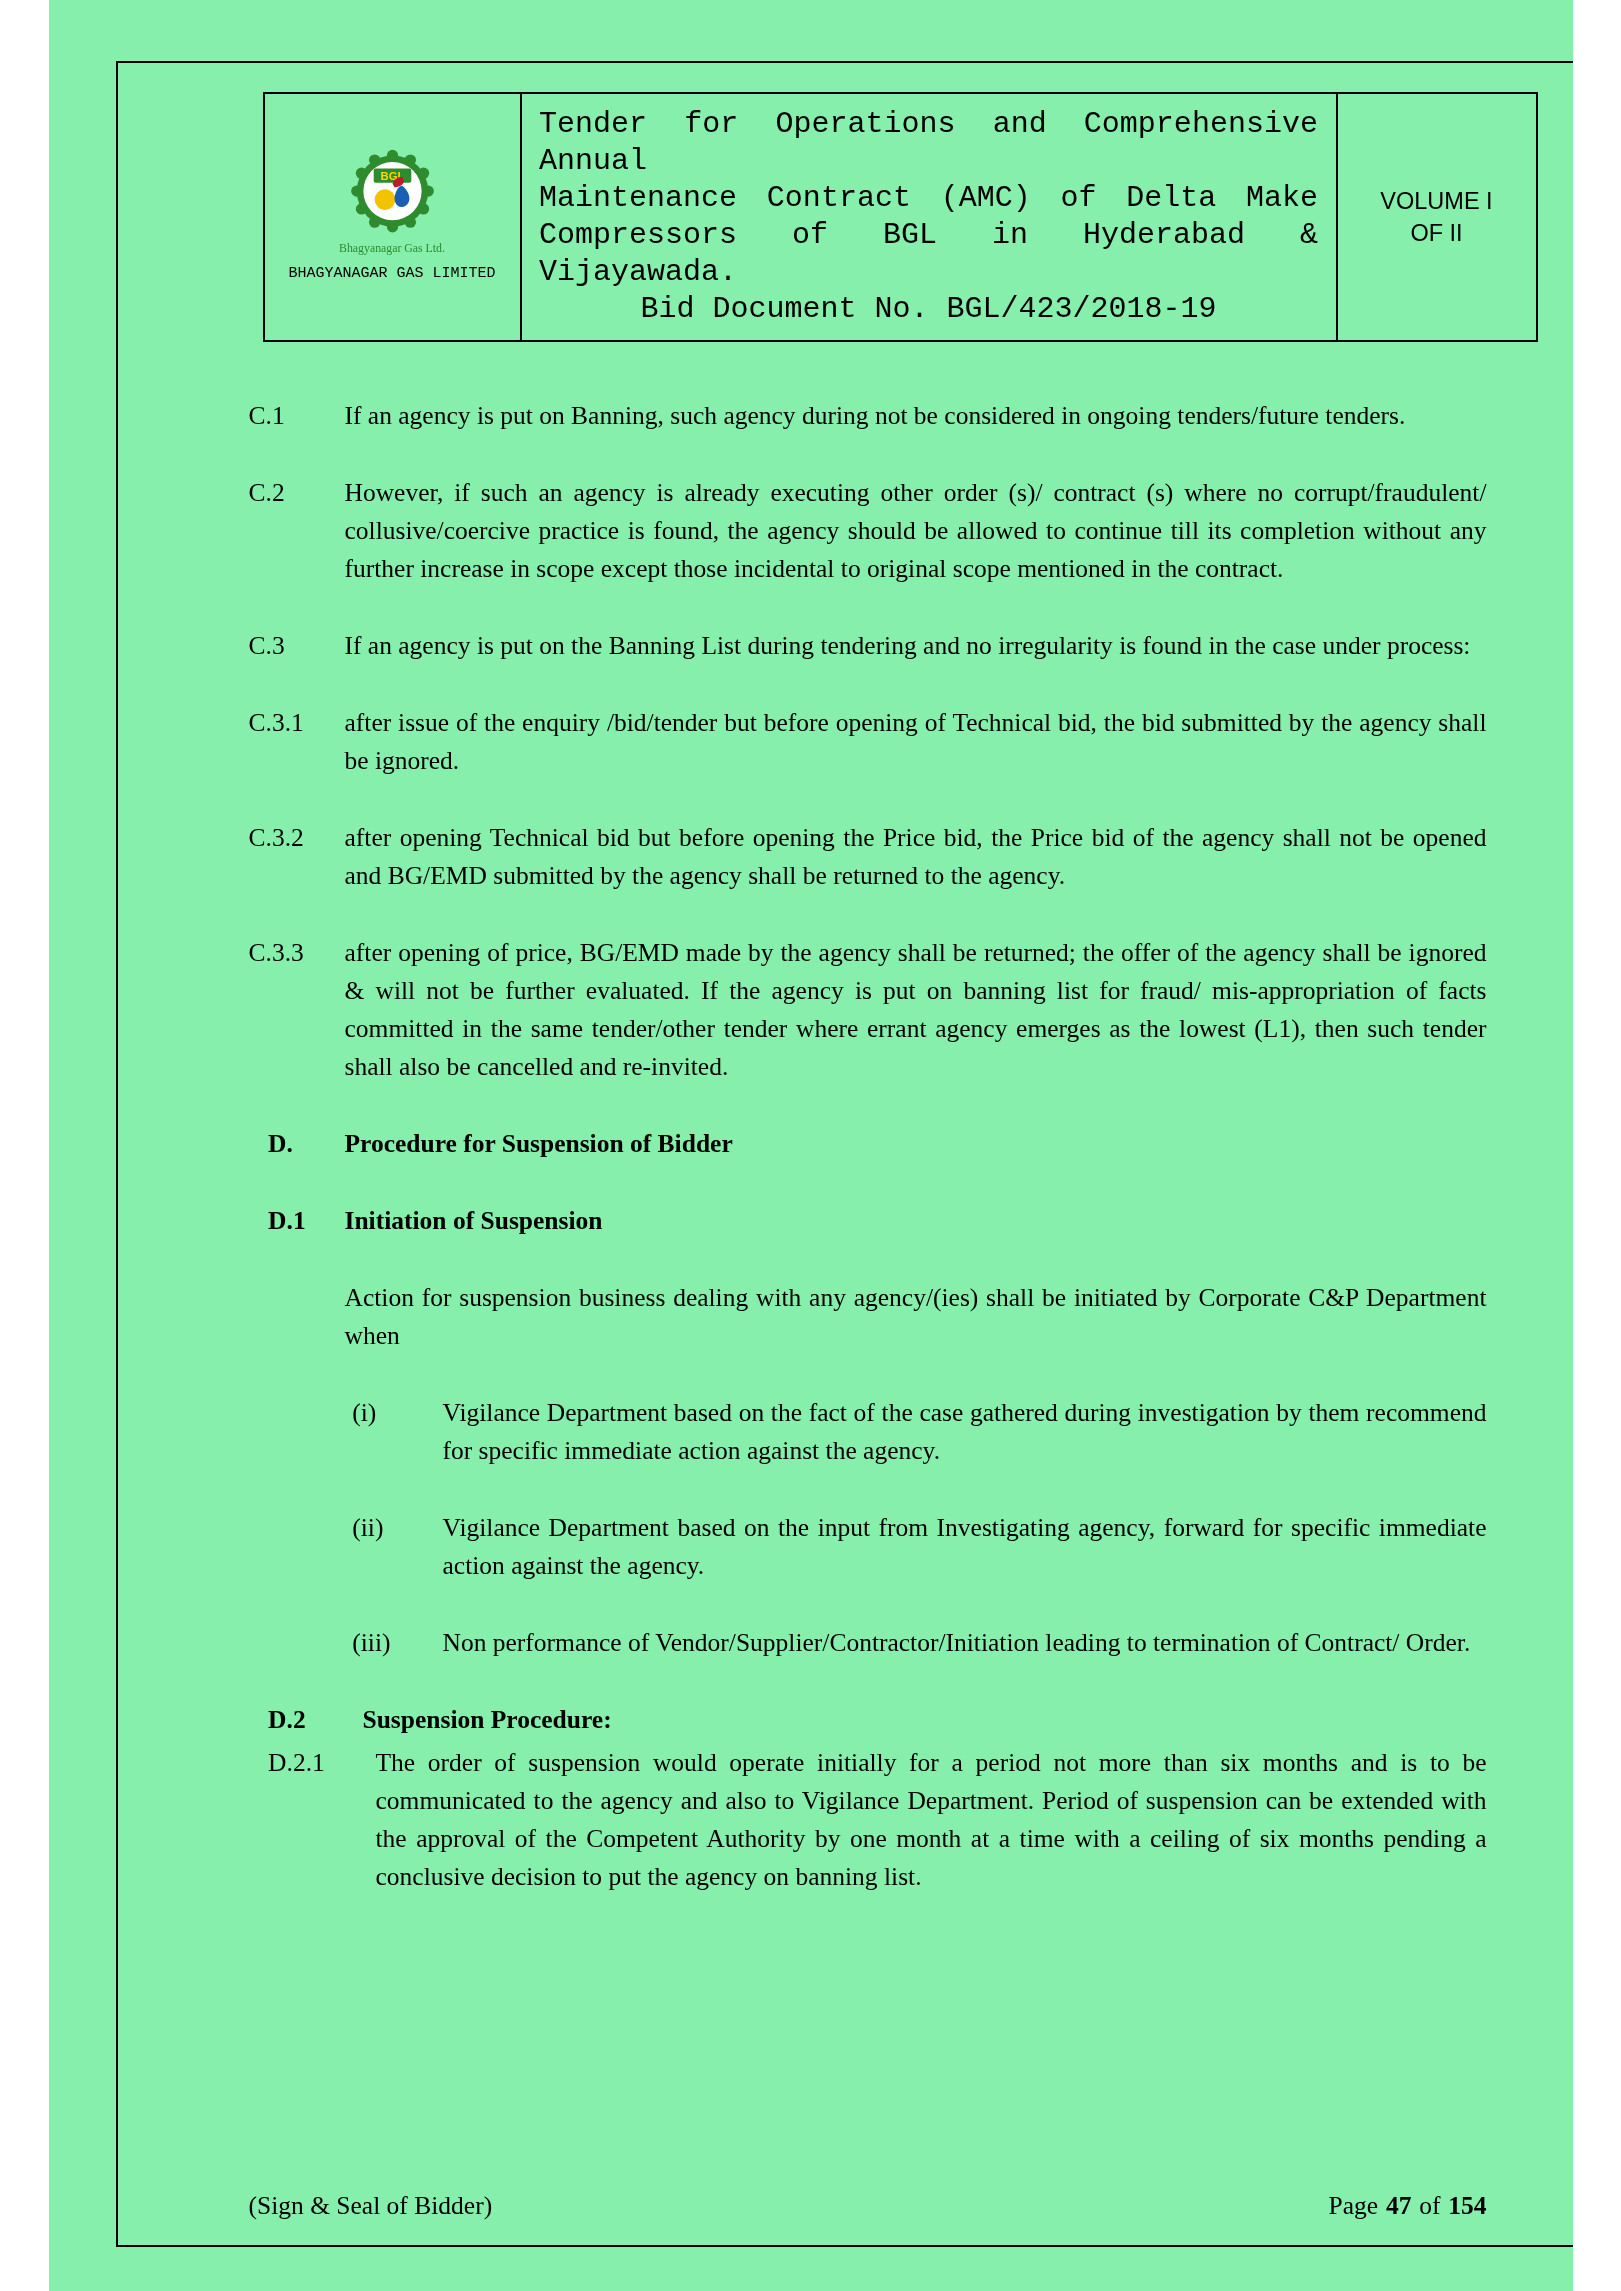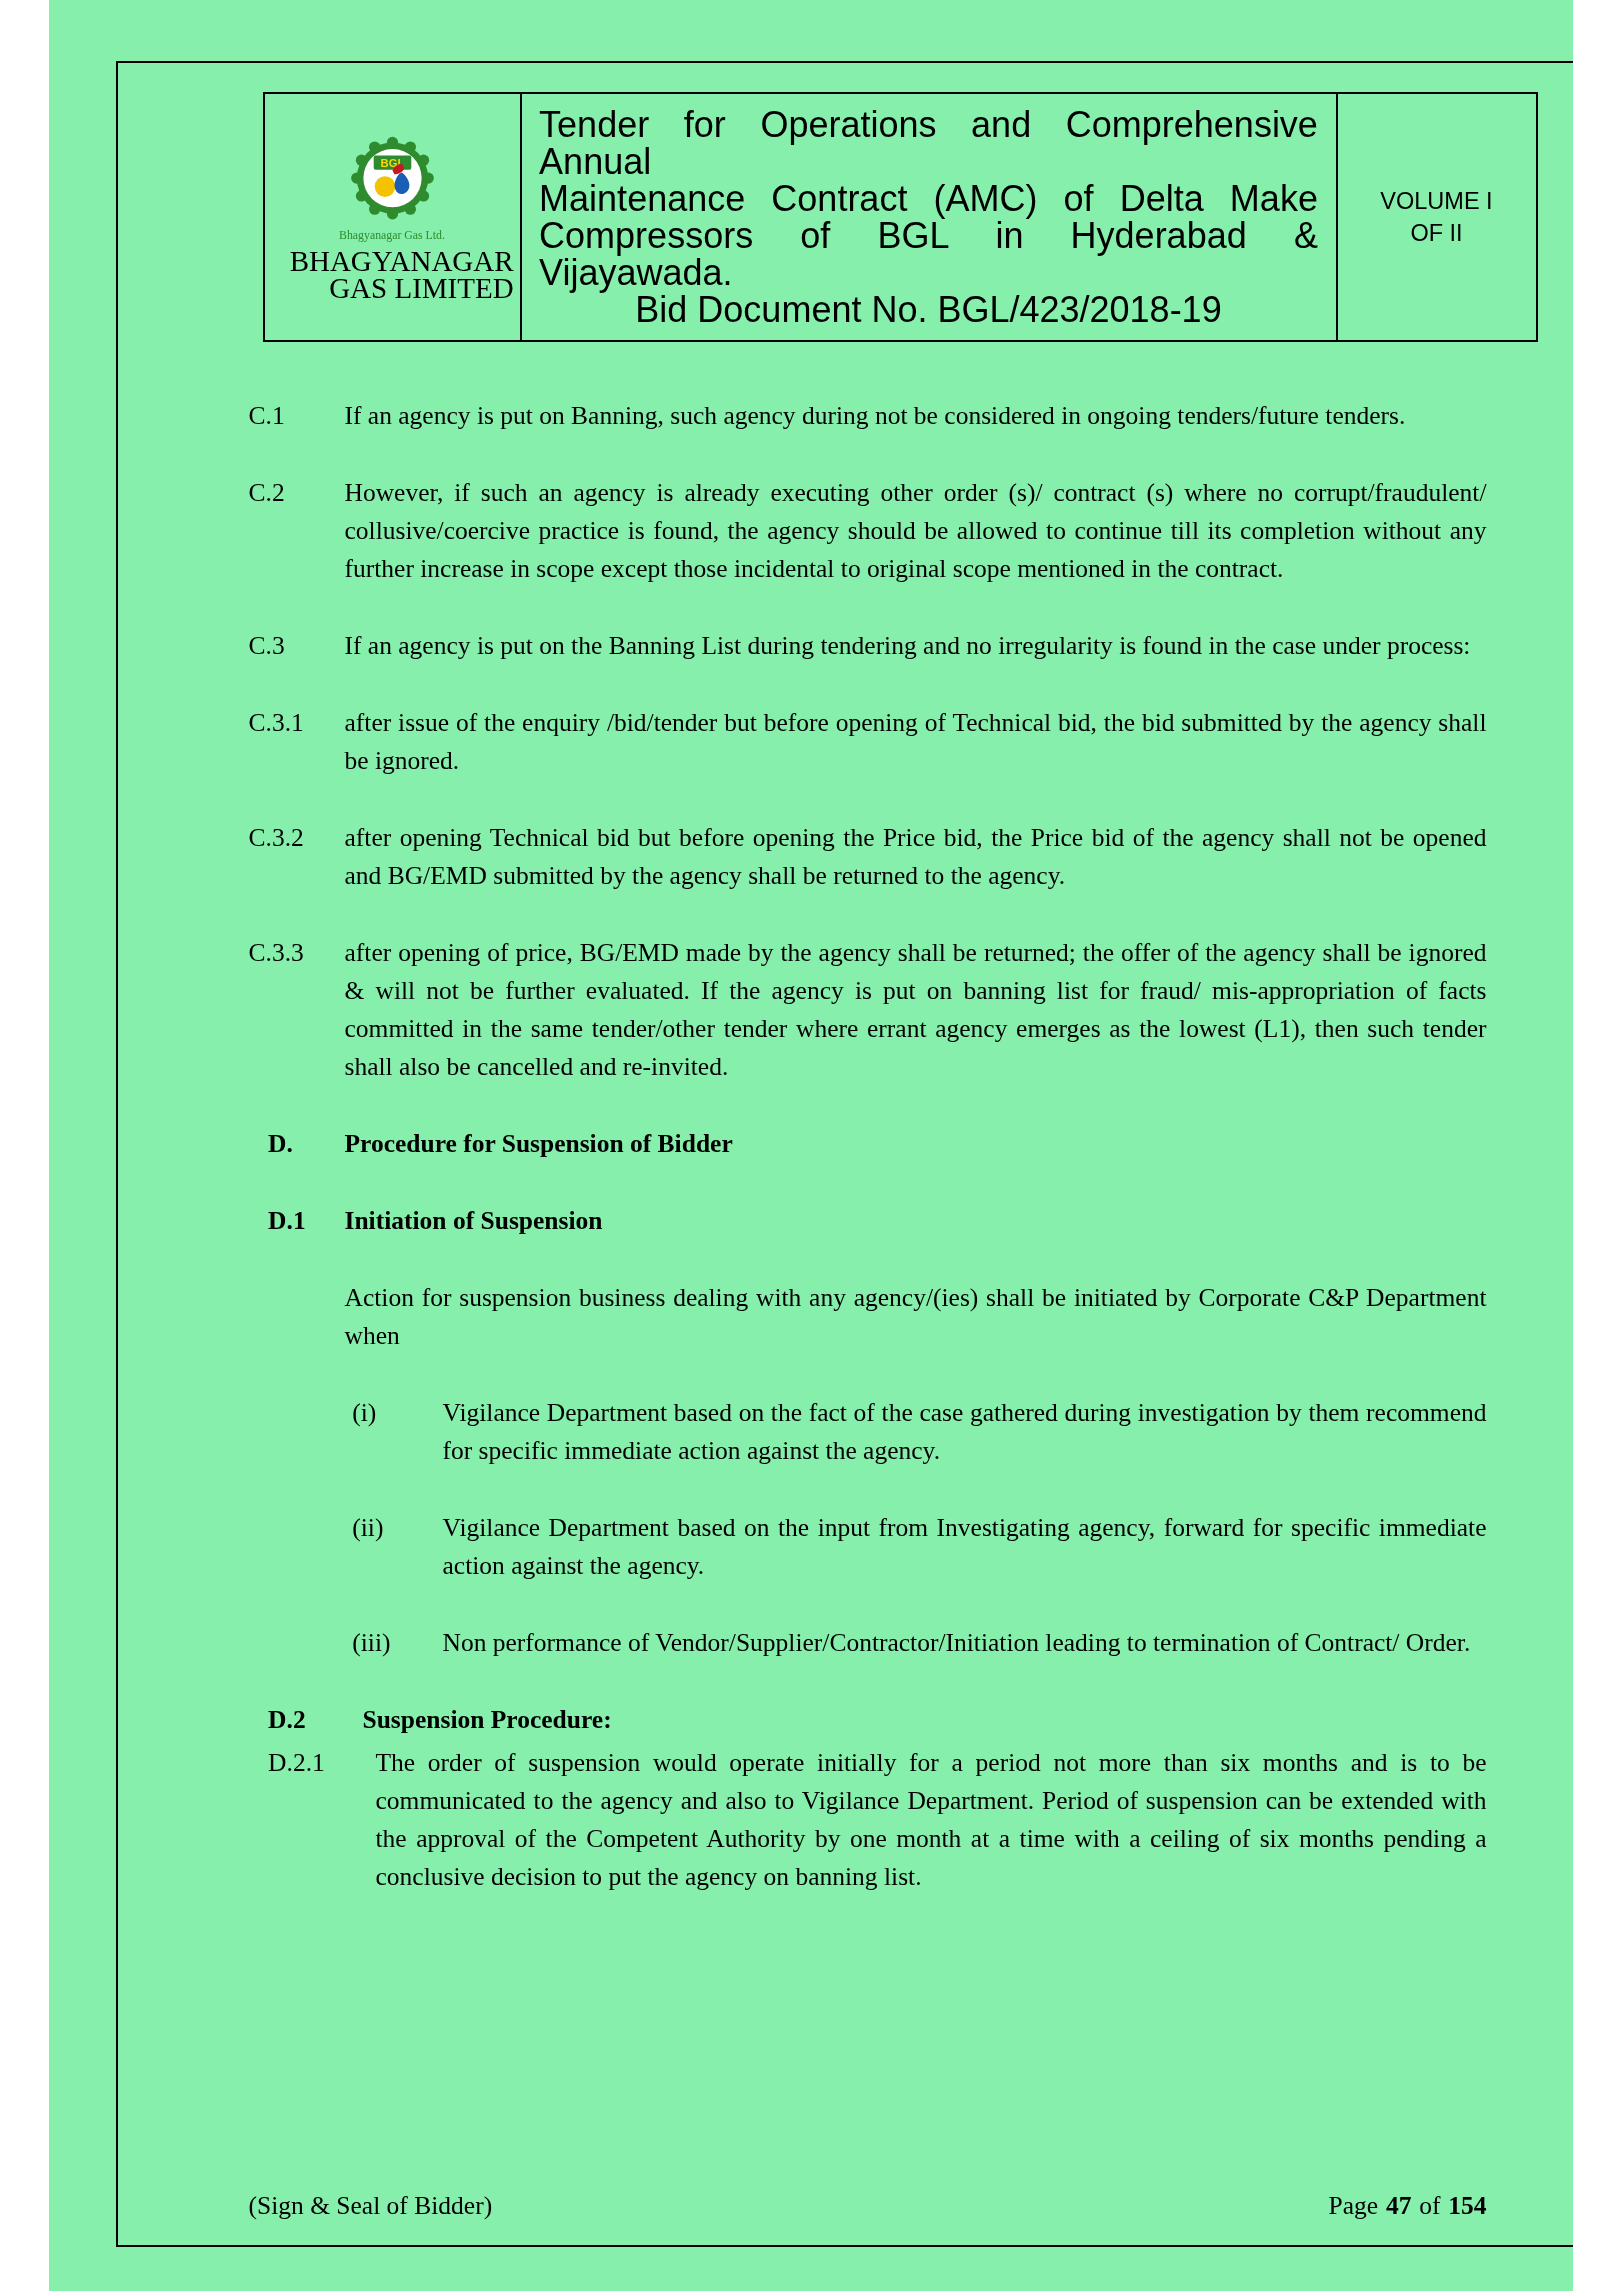--- a/index.html
+++ b/index.html
@@ -44,39 +44,39 @@
     display: flex; flex-direction: column; justify-content: center;
     box-sizing: border-box;
   }
   .volume-cell {
     width: 198px;
     display: flex; flex-direction: column;
     align-items: center; justify-content: center;
     box-sizing: border-box;
   }
   .title-line {
-    font-family: Liberation Sans, sans-serif;
-    font-size: 36px; line-height: 37px;
+    font-family: Liberation Mono, monospace;
+    font-size: 30px; line-height: 37px;
     text-align: justify;
   }
   .title-line.jl { text-align: justify; text-align-last: justify; }
   .title-line.cl { text-align: center; }
   .volume-line {
     font-family: "Liberation Sans", sans-serif;
     font-size: 23.5px; line-height: 32px;
     text-align: center;
   }
   .logo-sub {
     font-size: 11.8px; line-height: 13.7px;
     color: #2e8b2e; margin-top: 2px;
     text-align: center;
   }
   .company-name {
-    font-family: Liberation Serif, serif;
-    font-size: 29px; line-height: 26.5px;
+    font-family: Liberation Mono, monospace;
+    font-size: 15px; line-height: 26.5px;
     text-align: right; margin-top: 5.9px;
   }
   
   .body-text { padding: 55px 131px 0 131px; }
   .clause { display: flex; margin-bottom: 39px; }
   .clause-label { width: 96px; flex-shrink: 0; box-sizing: border-box; }
   .clause-label.indent { padding-left: 19.6px; }
   .clause-label.wide { width: 114px; }
   .clause-label.wider { width: 127px; }
   .clause-text { flex: 1; text-align: justify; }

